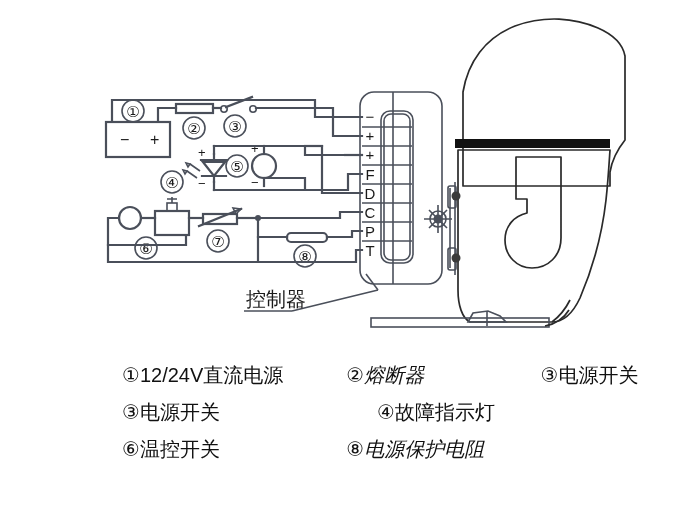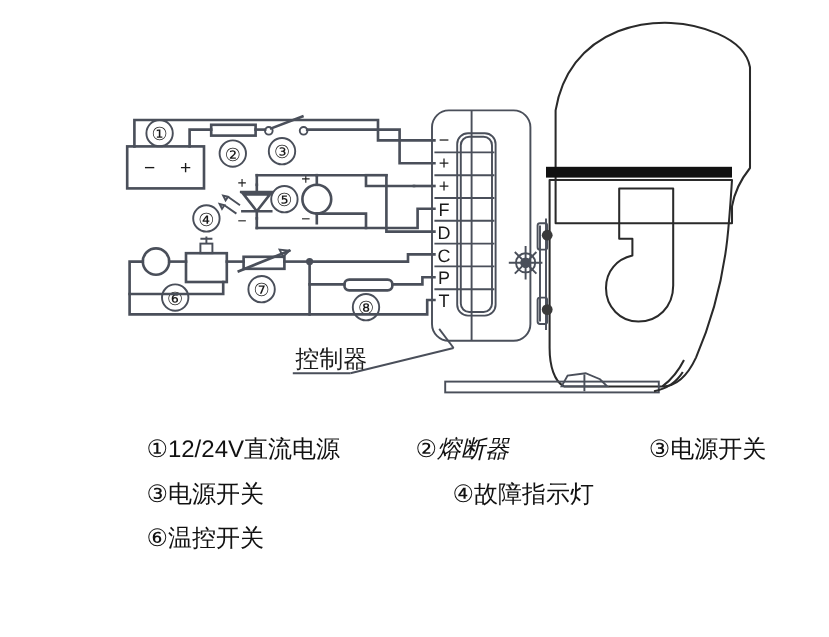--- a/index.html
+++ b/index.html
@@ -238,18 +238,19 @@
       <div class="legend-item col3">③电源开关</div>
     </div>
 
     <div class="legend-row">
       <div class="legend-item col1">③电源开关</div>
       <div class="legend-item col3">④故障指示灯</div>
     </div>
 
     <div class="legend-row">
       <div class="legend-item col1">⑥温控开关</div>
+      <div class="legend-item col2">⑧电源保护电阻</div>
       <div class="legend-item col3"></div>
     </div>
 
   </div>
 
 </div>
 
 </body></html>

